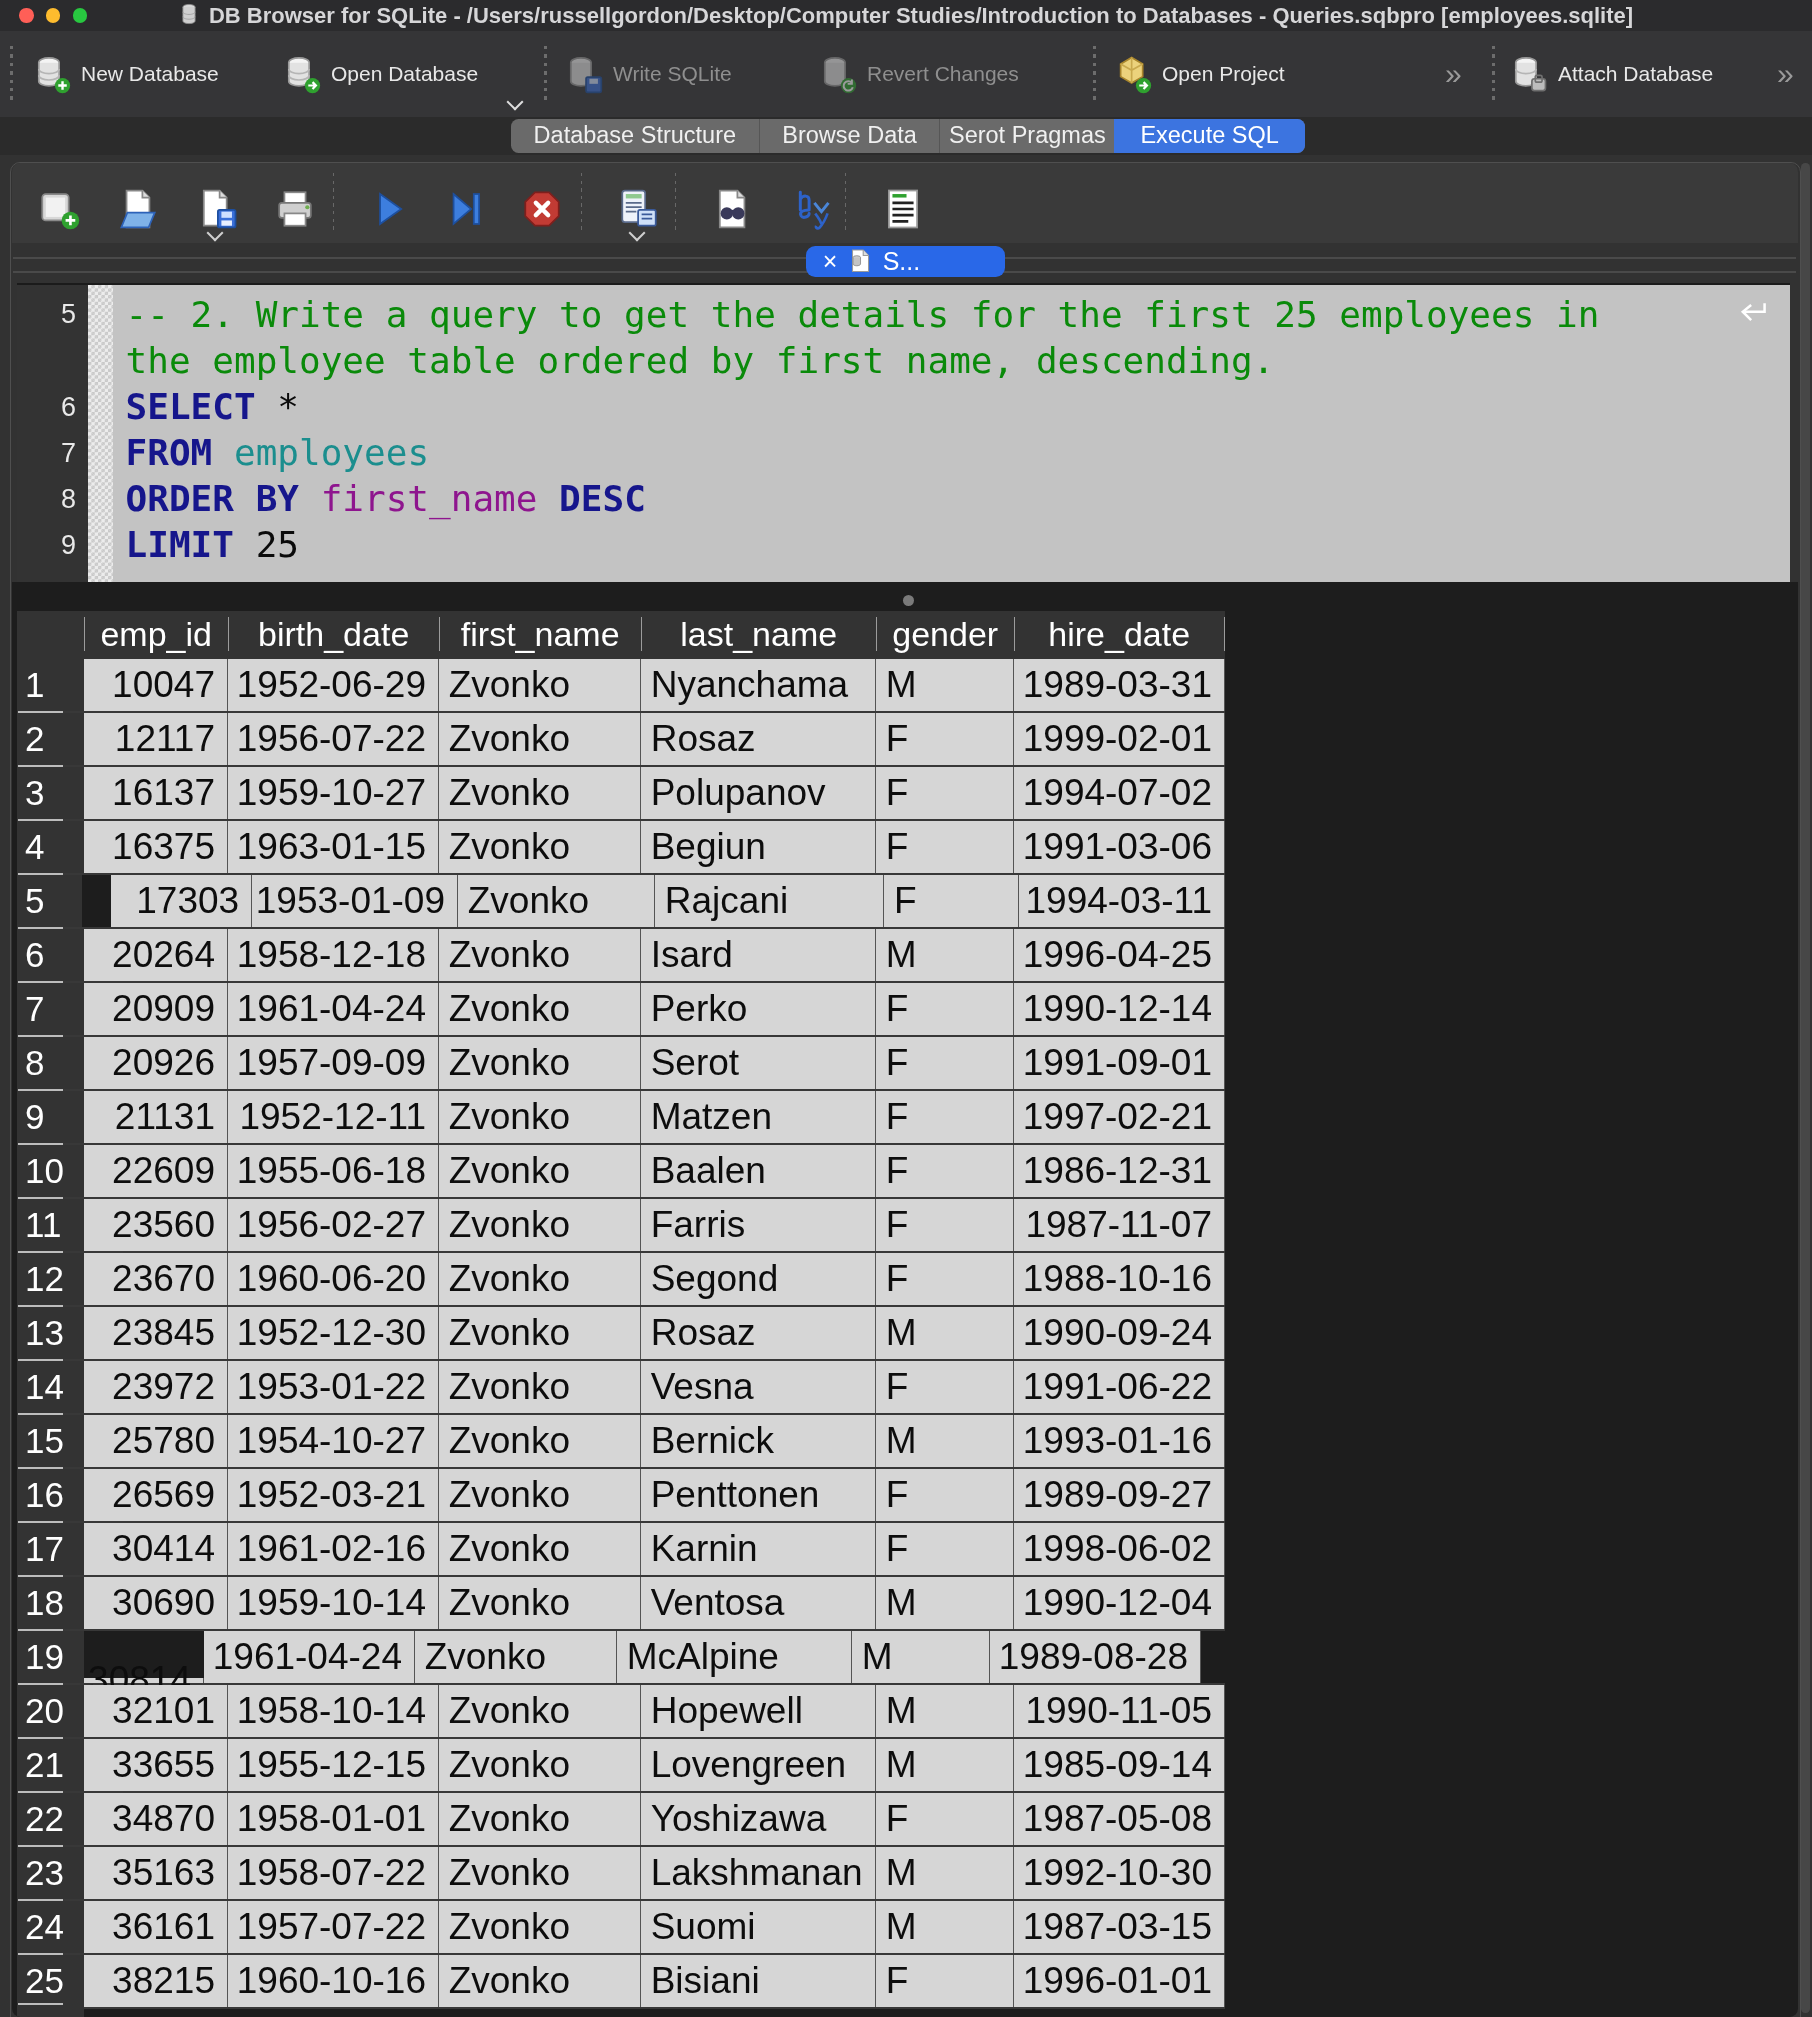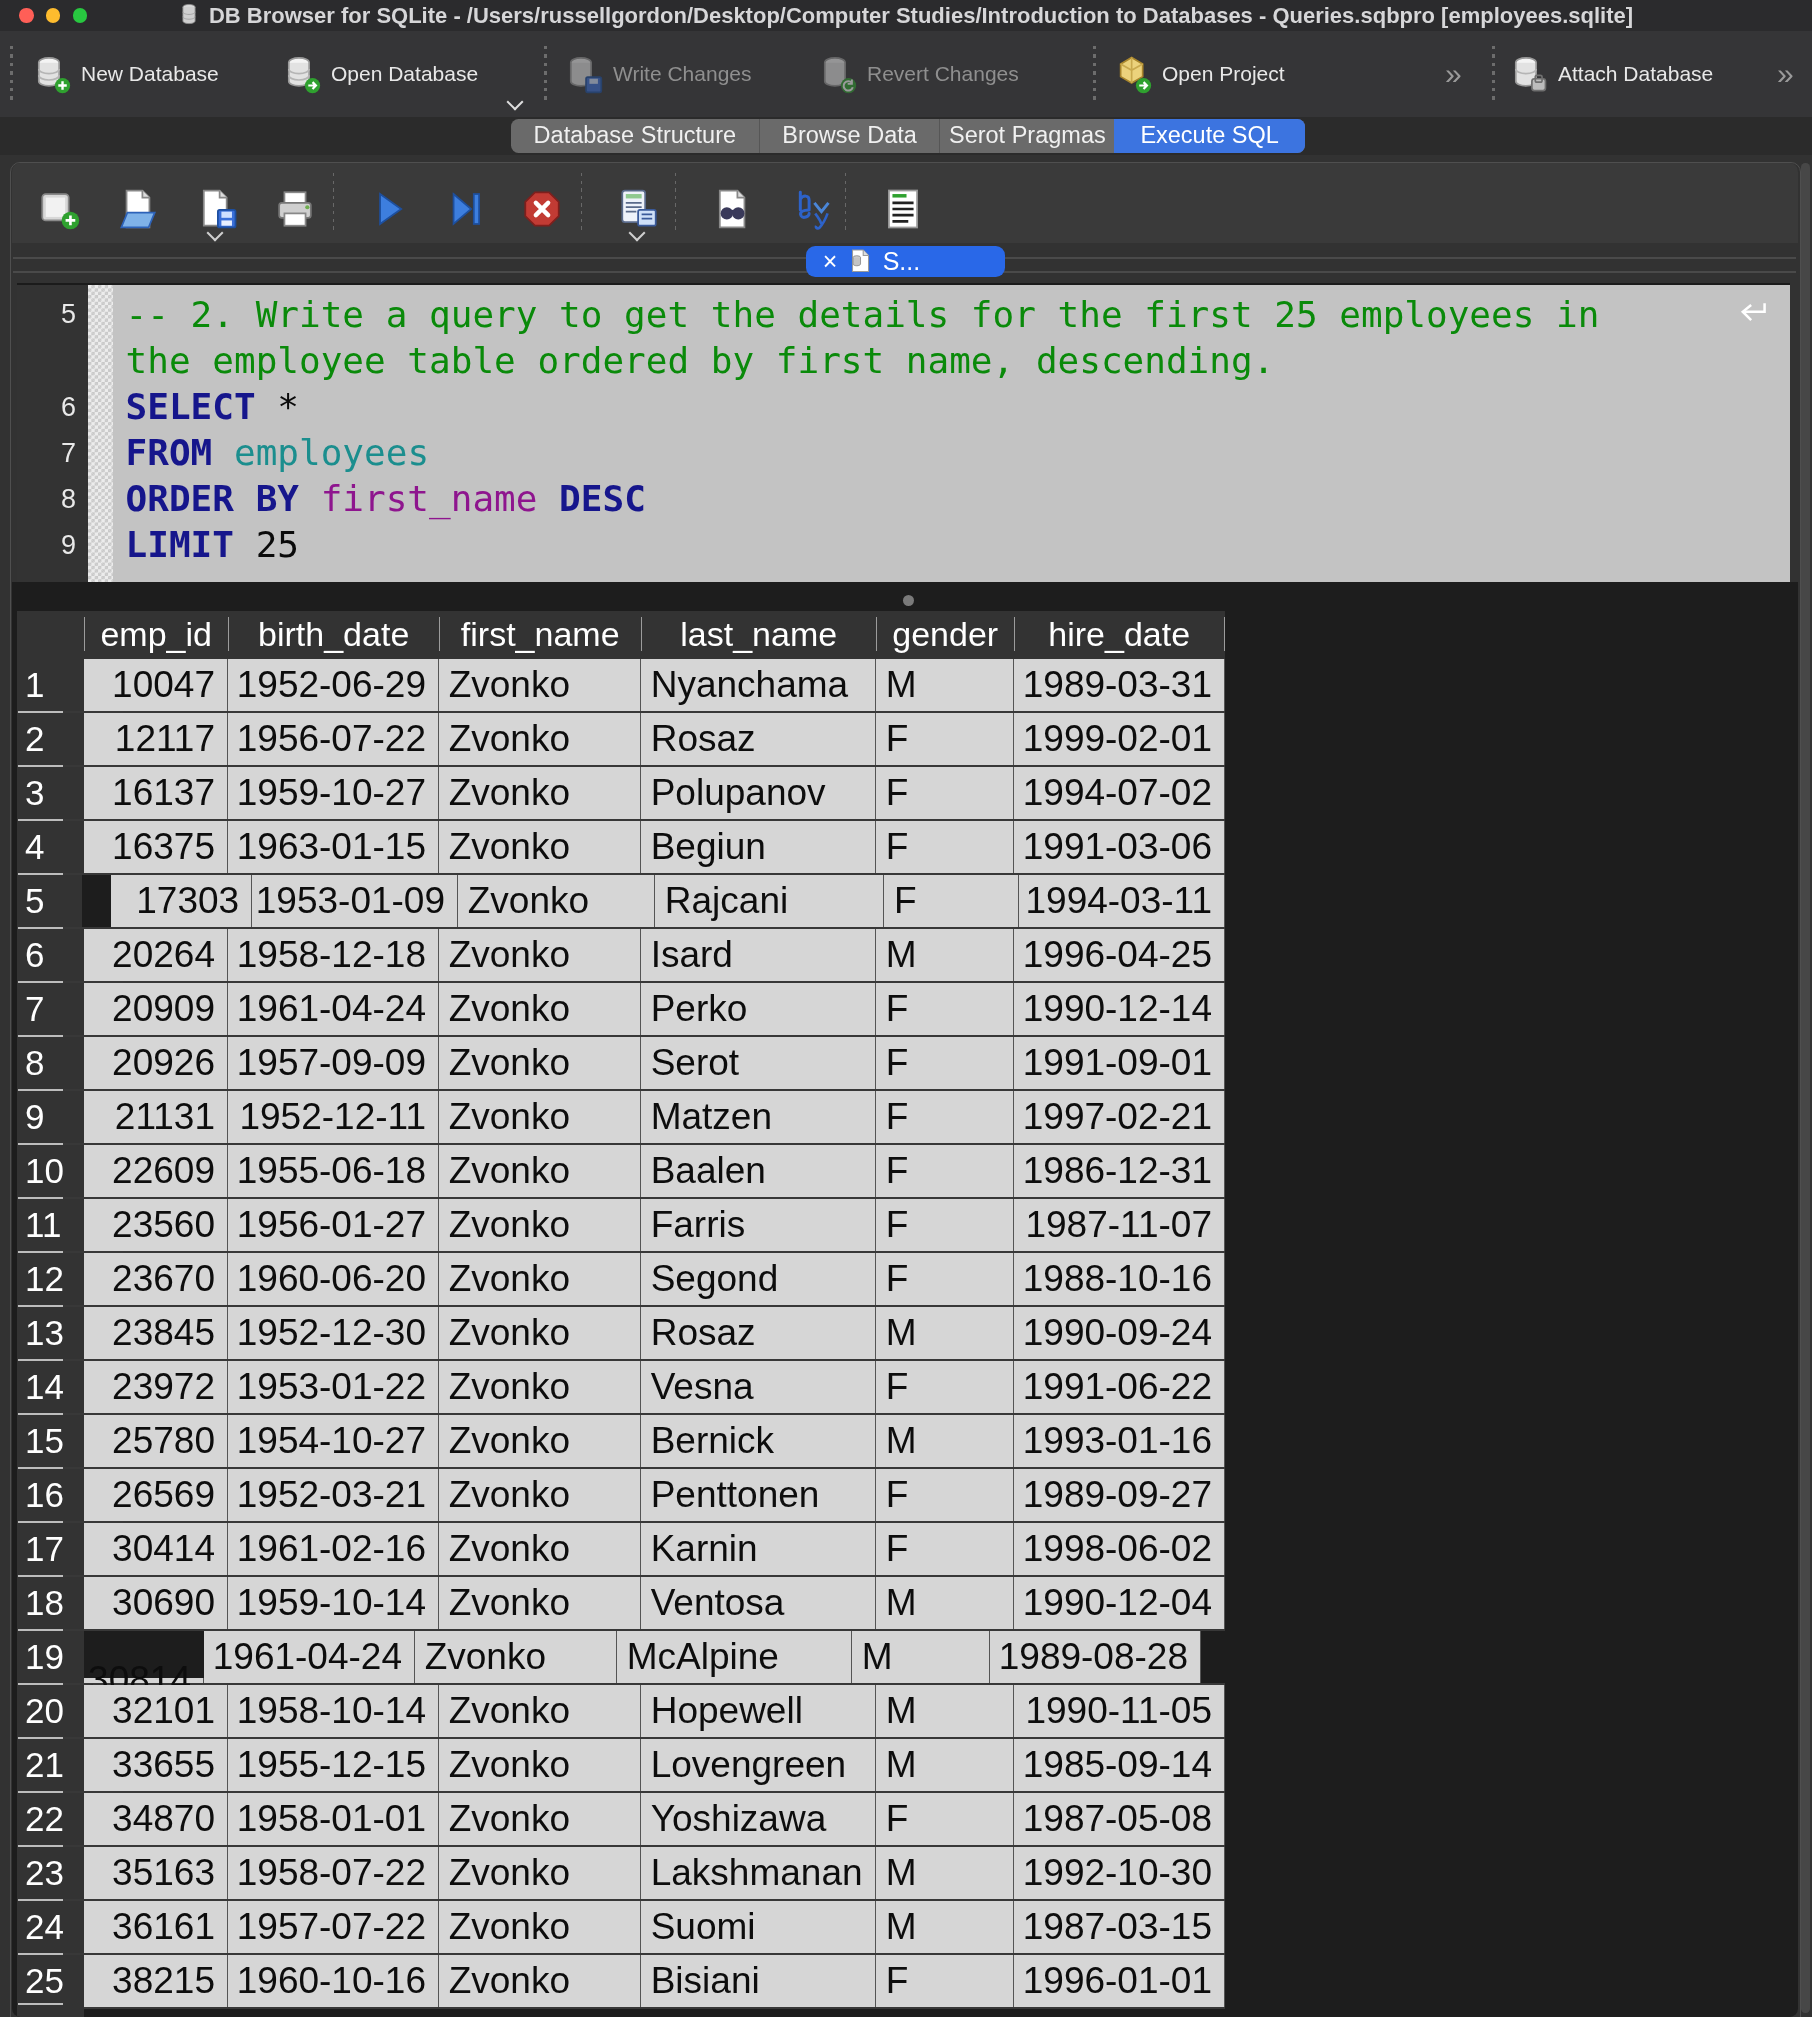--- a/index.html
+++ b/index.html
@@ -145,21 +145,21 @@
     <span class="chev" style="position:absolute;left:507px;top:65px"></span>
     <div class="tb-sep" style="left:544px"></div>
 
     <div class="tb-item disabled" style="left:564px">
       <svg width="39" height="39" viewBox="0 0 46 46">
         <ellipse cx="20" cy="9" rx="12" ry="5.5" fill="#f4f4f4" stroke="#9a9a9a" stroke-width="2"></ellipse>
         <path d="M8 9 v22 c0 3 5.4 5.5 12 5.5 s12-2.5 12-5.5 V9" fill="#e2e2e2" stroke="#9a9a9a" stroke-width="2"></path>
         <rect x="26" y="26" width="18" height="18" rx="2" fill="#3a6fd8" stroke="#1d4fa0" stroke-width="2"></rect>
         <rect x="30" y="28" width="10" height="6" fill="#cfe0ff"></rect>
       </svg>
-      <span class="lbl">Write Changes</span>
+      <span class="lbl">Write SQLite</span>
     </div>
 
     <div class="tb-item disabled" style="left:818px">
       <svg width="39" height="39" viewBox="0 0 46 46">
         <ellipse cx="20" cy="9" rx="12" ry="5.5" fill="#f4f4f4" stroke="#9a9a9a" stroke-width="2"></ellipse>
         <path d="M8 9 v22 c0 3 5.4 5.5 12 5.5 s12-2.5 12-5.5 V9" fill="#e2e2e2" stroke="#9a9a9a" stroke-width="2"></path>
         <circle cx="36" cy="36" r="9" fill="#2fa12f"></circle>
         <path d="M40 33 a5.5 5.5 0 1 0 1 5" stroke="#fff" stroke-width="2.4" fill="none"></path>
         <path d="M40 29 v5 h-5" stroke="#fff" stroke-width="2.2" fill="none"></path>
       </svg>
@@ -409,21 +409,21 @@
             <div class="dcell al-r" style="width: 144px;">22609</div>
             <div class="dcell al-r" style="width: 211px;">1955-06-18</div>
             <div class="dcell al-l" style="width: 202px;">Zvonko</div>
             <div class="dcell al-l" style="width: 235px;">Baalen</div>
             <div class="dcell al-l" style="width: 138px;">F</div>
             <div class="dcell al-r" style="width: 211px;">1986-12-31</div>
           </div>
           <div class="drow">
             <div class="rownum">11</div>
             <div class="dcell al-r" style="width: 144px;">23560</div>
-            <div class="dcell al-r" style="width: 211px;">1956-01-27</div>
+            <div class="dcell al-r" style="width: 211px;">1956-02-27</div>
             <div class="dcell al-l" style="width: 202px;">Zvonko</div>
             <div class="dcell al-l" style="width: 235px;">Farris</div>
             <div class="dcell al-l" style="width: 138px;">F</div>
             <div class="dcell al-r" style="width: 211px;">1987-11-07</div>
           </div>
           <div class="drow">
             <div class="rownum">12</div>
             <div class="dcell al-r" style="width: 144px;">23670</div>
             <div class="dcell al-r" style="width: 211px;">1960-06-20</div>
             <div class="dcell al-l" style="width: 202px;">Zvonko</div>

